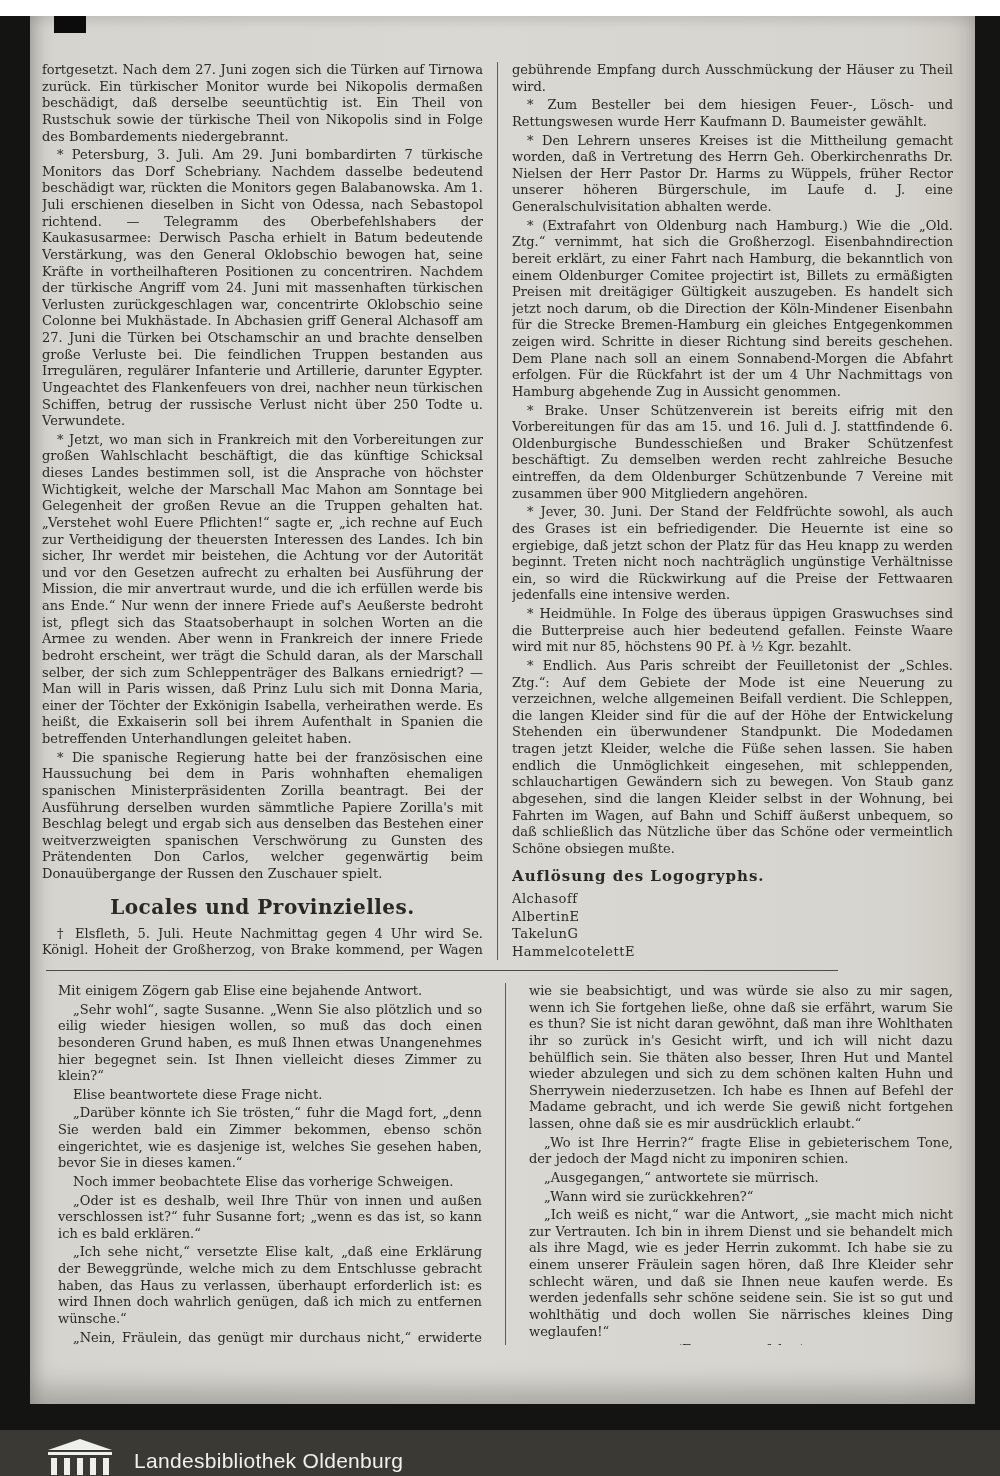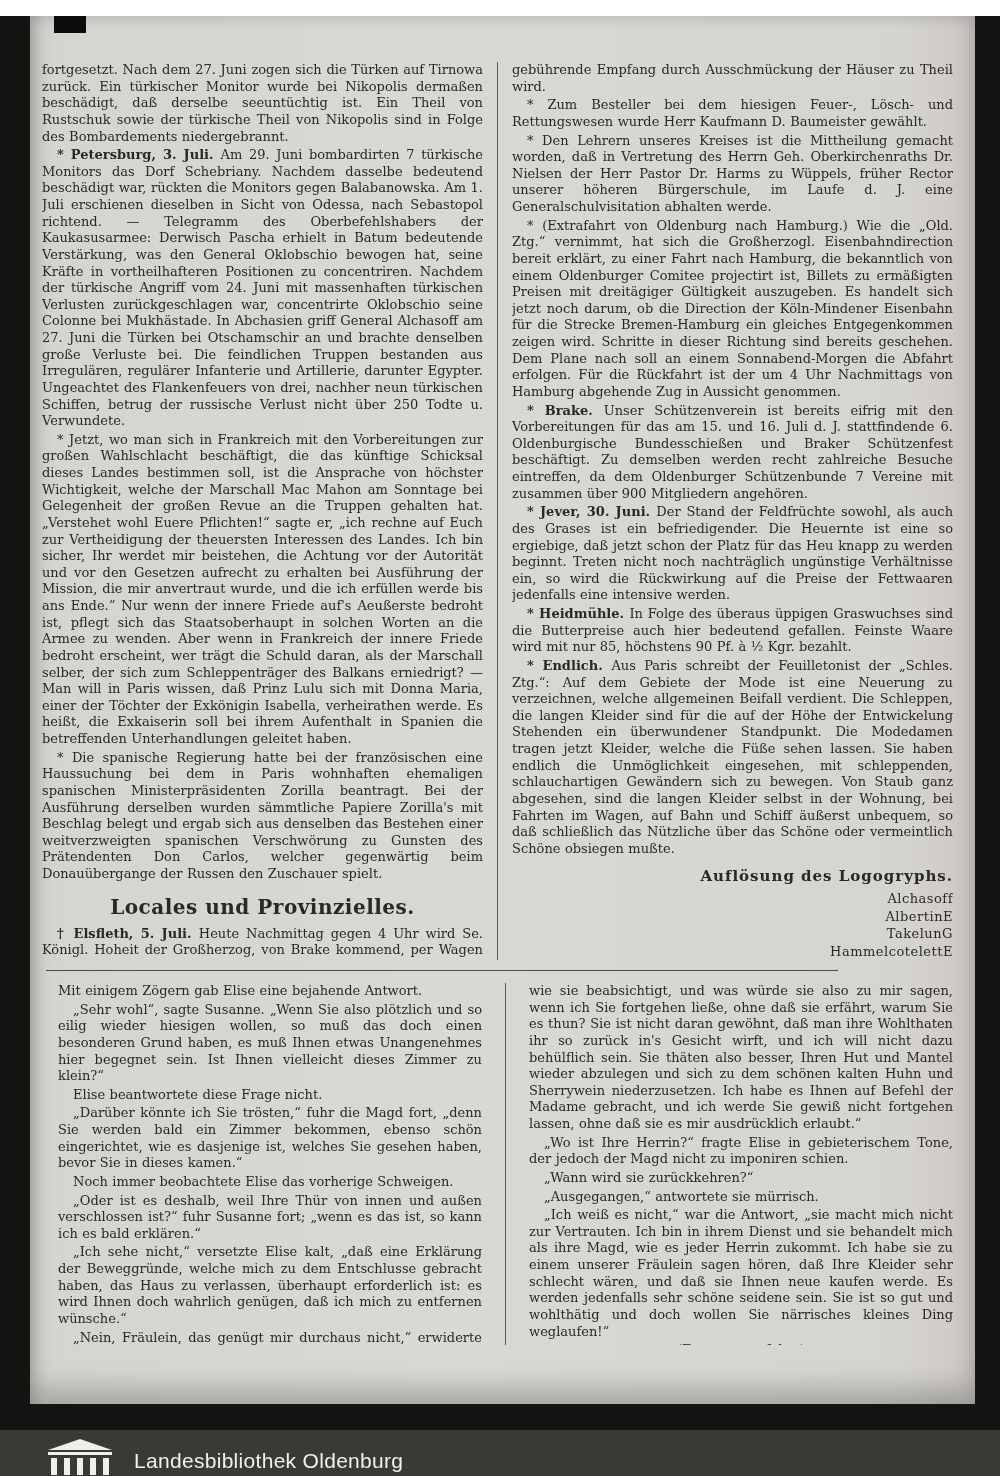--- a/index.html
+++ b/index.html
@@ -64,29 +64,29 @@
   }
   .para {
     margin: 0 0 2px 0;
     text-indent: 15px;
     font-size: 13px;
     line-height: 1.28;
     word-spacing: 0.3px;
   }
   .para.noindent { text-indent: 0; }
   .para.center { text-align: center; text-indent: 0; }
-  .lead { font-weight: bold; }
+  .lead { font-weight: normal; }
   .local-heading {
     text-align: center;
     font-size: 20px;
     font-weight: bold;
     margin: 12px 0 7px 0;
     letter-spacing: 0.5px;
   }
-  .logogriph { margin-top: 10px; text-align: right; }
+  .logogriph { margin-top: 10px; text-align: left; }
   .logo-heading {
     font-weight: bold;
     font-size: 15px;
     margin-bottom: 5px;
     letter-spacing: 1px;
   }
   .logo-word { font-size: 13px; line-height: 1.35; letter-spacing: 0.5px; }
   .footer-bar {
     position: absolute;
     left: 0;
@@ -164,22 +164,22 @@
           <p class="para">„Darüber könnte ich Sie trösten,“ fuhr die Magd fort, „denn Sie werden bald ein Zimmer bekommen, ebenso schön eingerichtet, wie es dasjenige ist, welches Sie gesehen haben, bevor Sie in dieses kamen.“</p>
           <p class="para">Noch immer beobachtete Elise das vorherige Schweigen.</p>
           <p class="para">„Oder ist es deshalb, weil Ihre Thür von innen und außen verschlossen ist?“ fuhr Susanne fort; „wenn es das ist, so kann ich es bald erklären.“</p>
           <p class="para">„Ich sehe nicht,“ versetzte Elise kalt, „daß eine Erklärung der Beweggründe, welche mich zu dem Entschlusse gebracht haben, das Haus zu verlassen, überhaupt erforderlich ist: es wird Ihnen doch wahrlich genügen, daß ich mich zu entfernen wünsche.“</p>
           <p class="para">„Nein, Fräulein, das genügt mir durchaus nicht,“ erwiderte die Magd; „die Madame hat sehr gütig gegen Sie gehandelt, doch hat sie noch keine Gelegenheit gehabt, halb so gütig zu sein,</p>
         </div>
       <div class="vrule"></div>
       <div class="col">
           <p class="para noindent">wie sie beabsichtigt, und was würde sie also zu mir sagen, wenn ich Sie fortgehen ließe, ohne daß sie erfährt, warum Sie es thun? Sie ist nicht daran gewöhnt, daß man ihre Wohlthaten ihr so zurück in's Gesicht wirft, und ich will nicht dazu behülflich sein. Sie thäten also besser, Ihren Hut und Mantel wieder abzulegen und sich zu dem schönen kalten Huhn und Sherrywein niederzusetzen. Ich habe es Ihnen auf Befehl der Madame gebracht, und ich werde Sie gewiß nicht fortgehen lassen, ohne daß sie es mir ausdrücklich erlaubt.“</p>
           <p class="para">„Wo ist Ihre Herrin?“ fragte Elise in gebieterischem Tone, der jedoch der Magd nicht zu imponiren schien.</p>
+          <p class="para">„Ausgegangen,“ antwortete sie mürrisch.</p>
           <p class="para">„Wann wird sie zurückkehren?“</p>
-          <p class="para">„Ausgegangen,“ antwortete sie mürrisch.</p>
           <p class="para">„Ich weiß es nicht,“ war die Antwort, „sie macht mich nicht zur Vertrauten. Ich bin in ihrem Dienst und sie behandelt mich als ihre Magd, wie es jeder Herrin zukommt. Ich habe sie zu einem unserer Fräulein sagen hören, daß Ihre Kleider sehr schlecht wären, und daß sie Ihnen neue kaufen werde. Es werden jedenfalls sehr schöne seidene sein. Sie ist so gut und wohlthätig und doch wollen Sie närrisches kleines Ding weglaufen!“</p>
           <p class="para center">(Fortsetzung folgt.)</p>
         </div>
     </div>
   </div>
 
   <div class="footer-bar">
     <span class="footer-logo">
       <svg width="68" height="44" viewBox="0 0 68 44" xmlns="http://www.w3.org/2000/svg" aria-hidden="true">
         <polygon points="34,0 66,11 2,11" fill="#efefec"></polygon>

